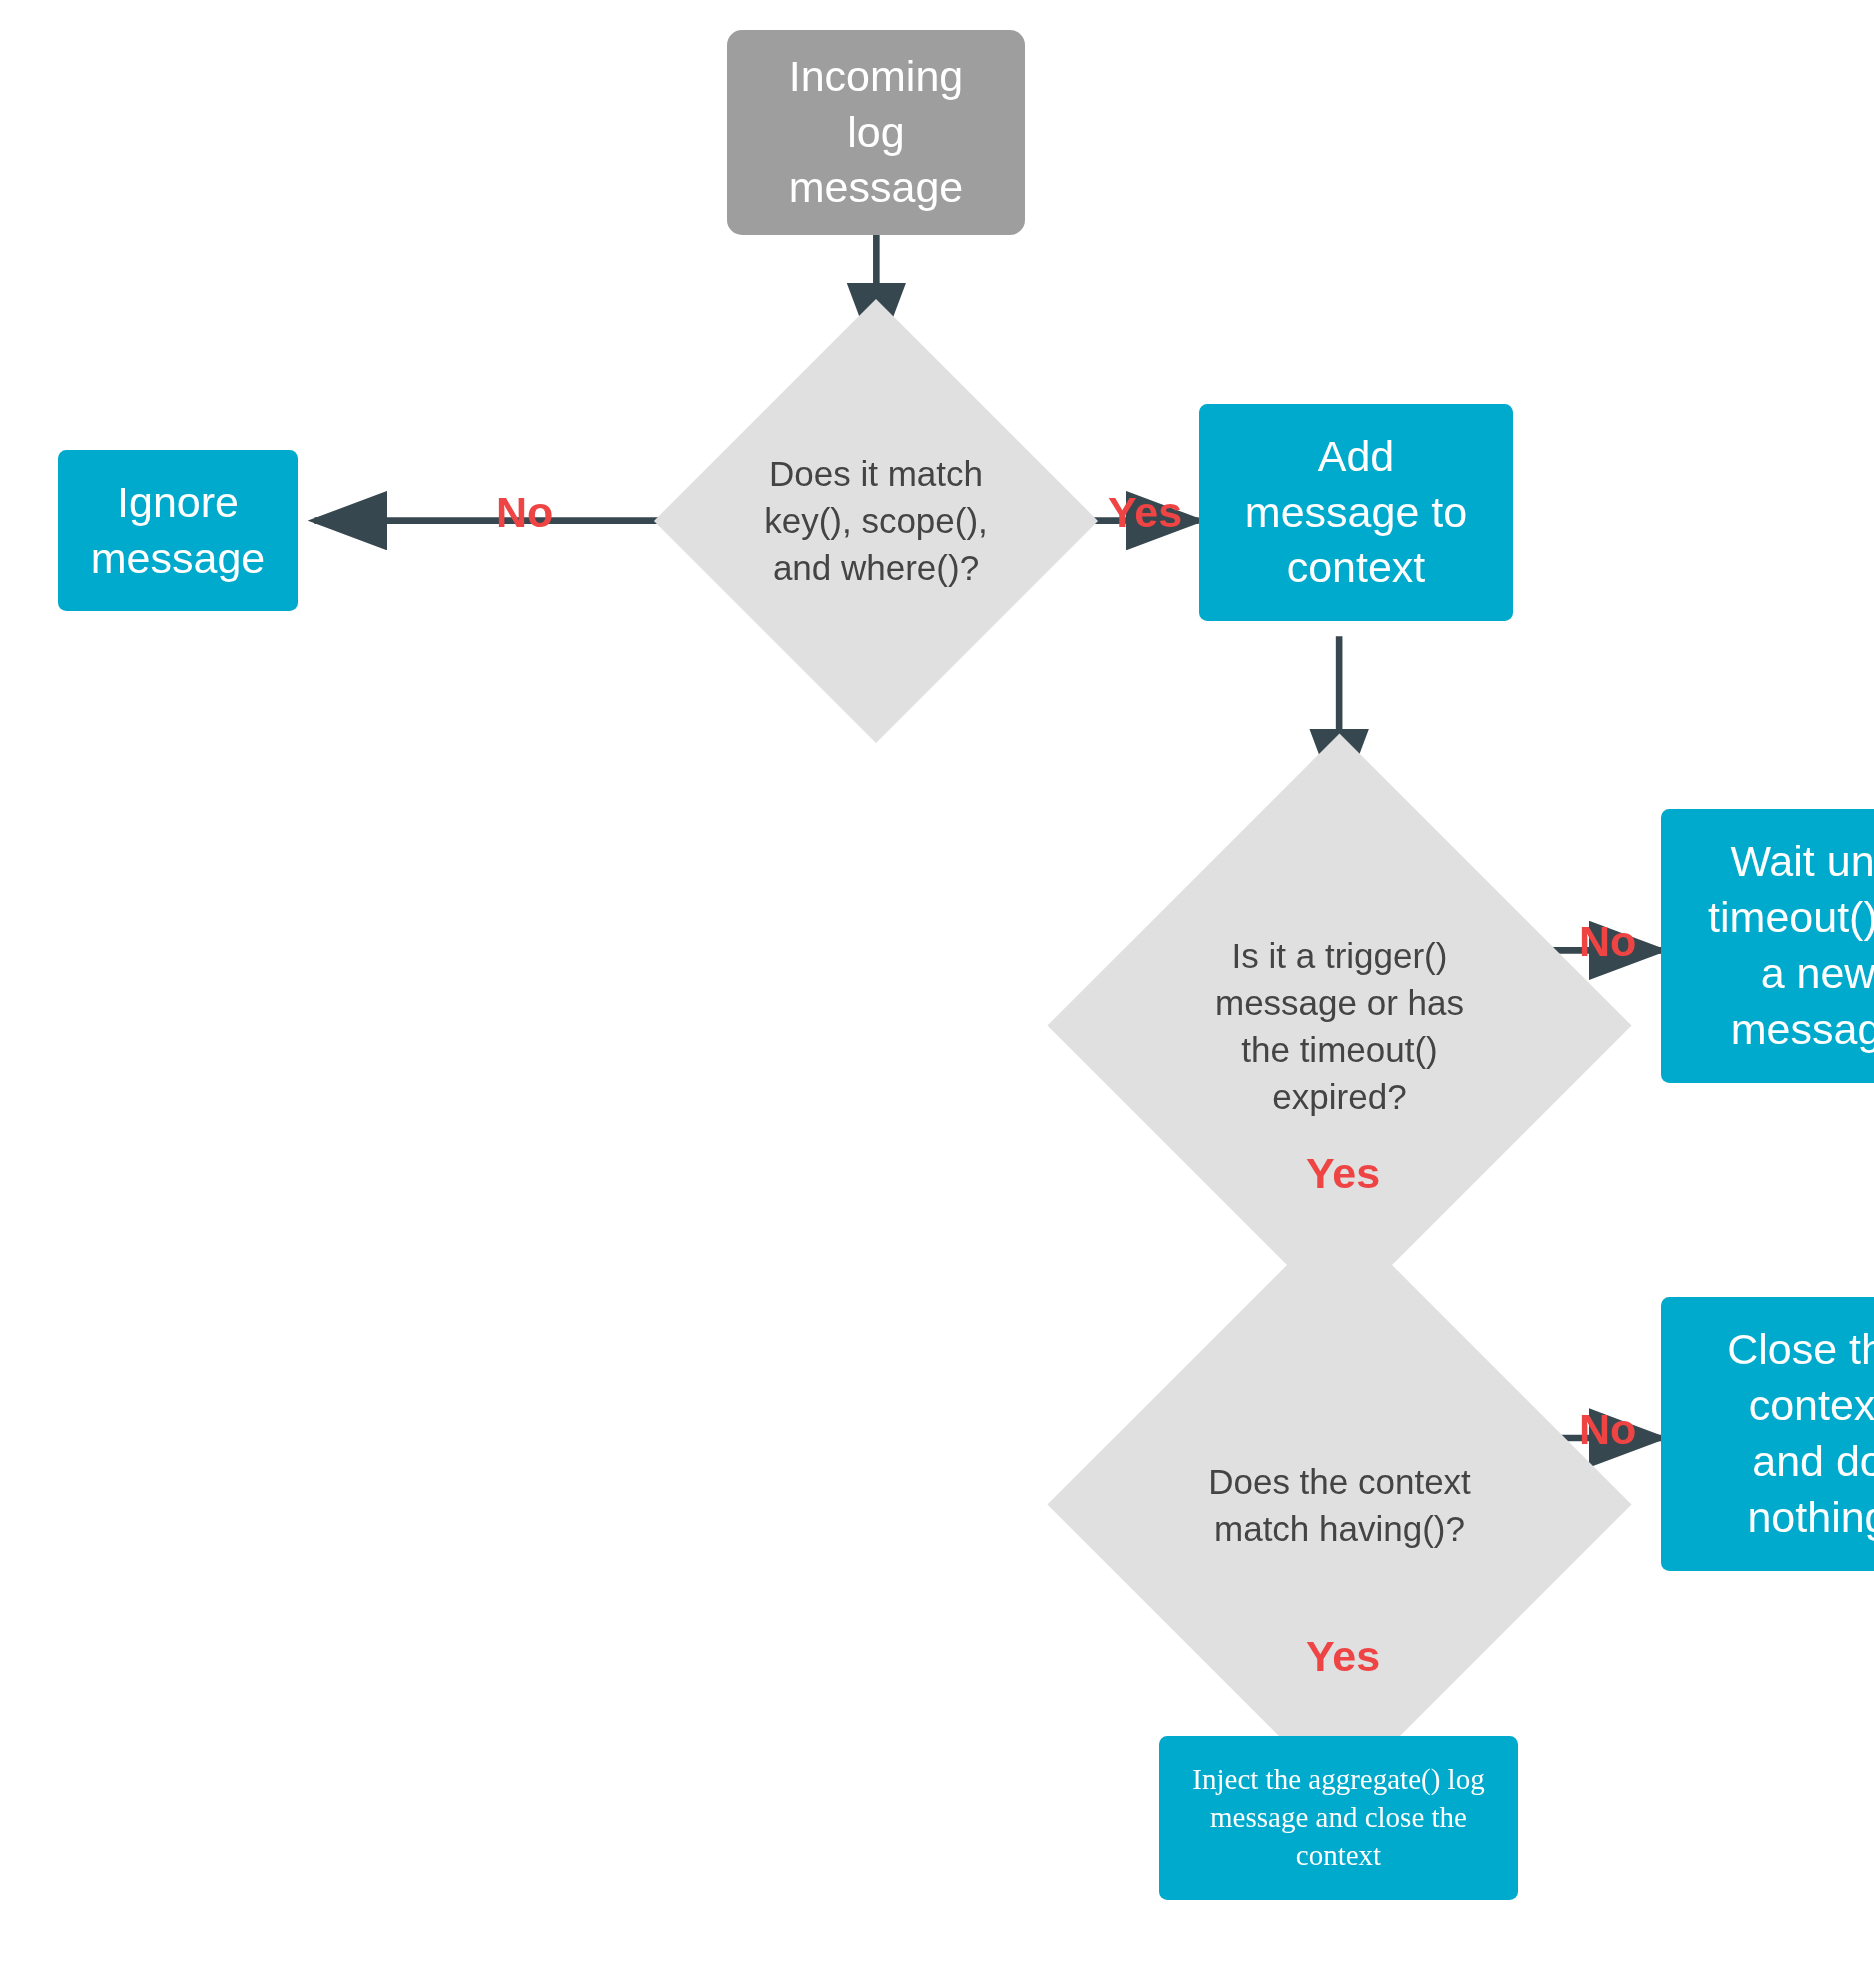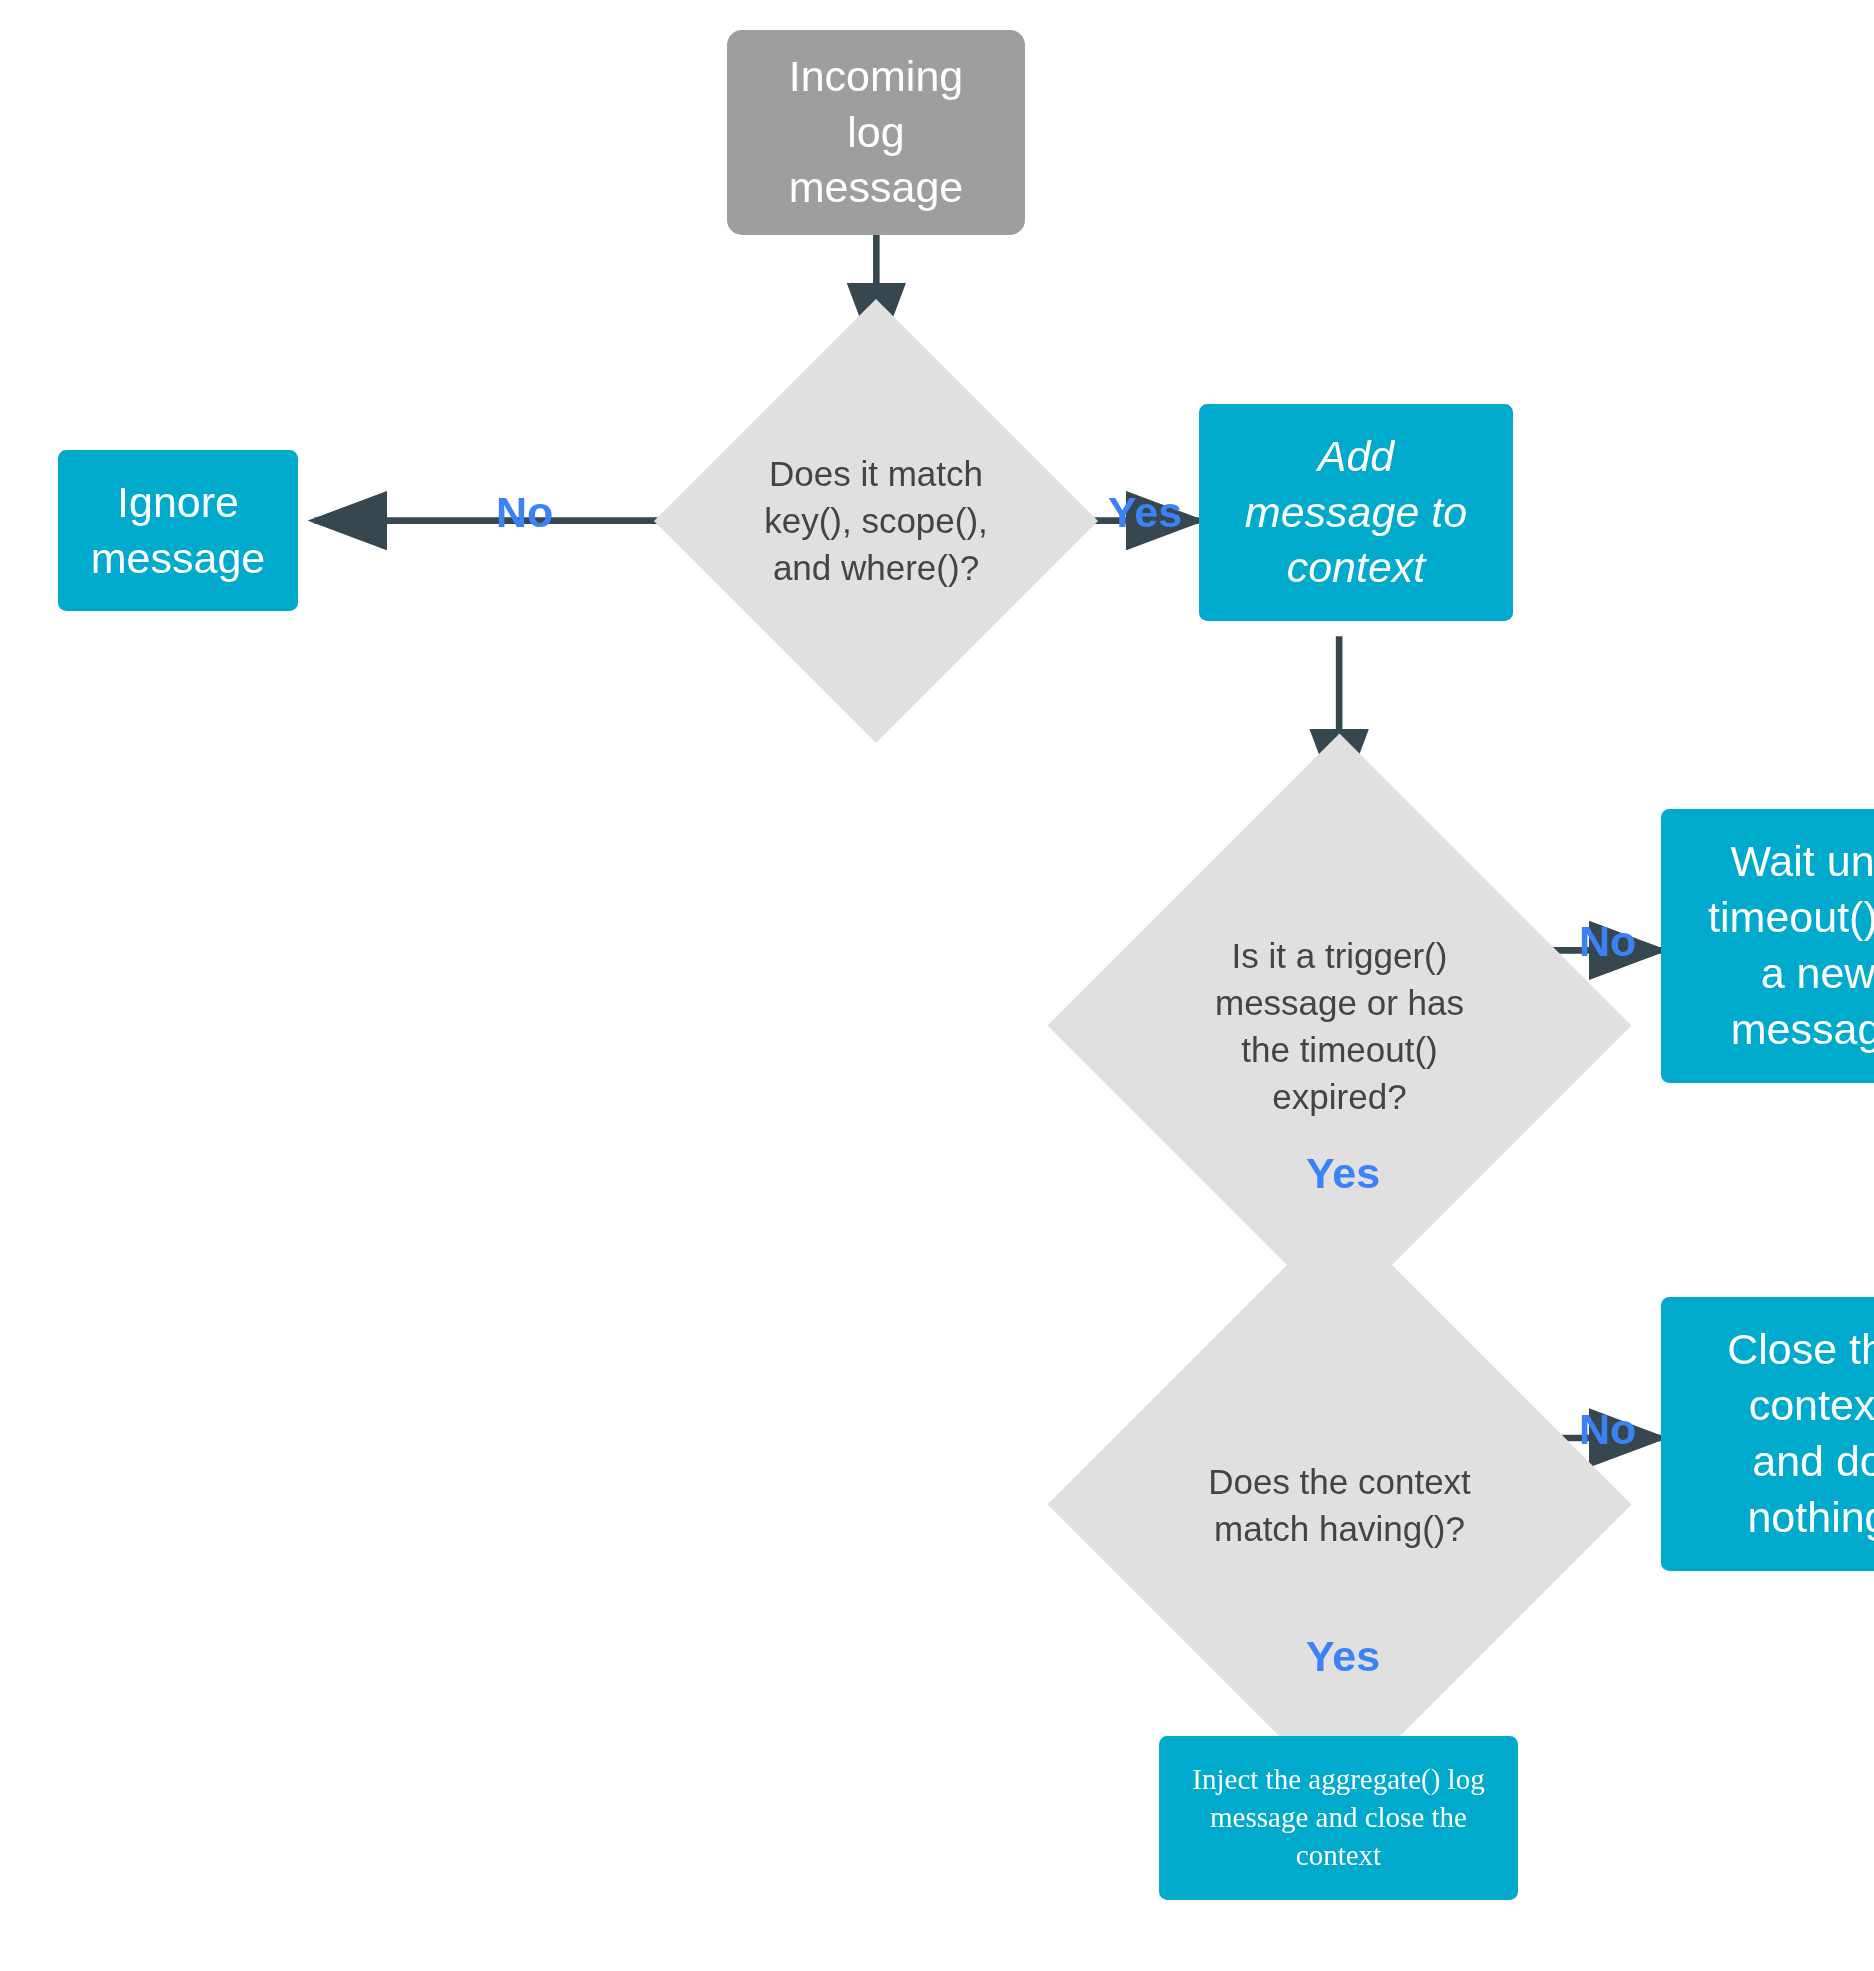--- a/index.html
+++ b/index.html
@@ -80,21 +80,21 @@
       left: 0;
       width: 100%;
       height: 100%;
       pointer-events: none;
     }
 
     .arrow-label {
       position: absolute;
       font-size: 43px;
       font-weight: 700;
-      color: #3b82f6;
+      color: #ef4444;
     }
   </style>
 </head>
 <body>
 
 <div class="flowchart">
 
   <svg class="arrows-svg" viewBox="0 0 2268 2385" width="1875" height="1971">
     <defs>
       <marker id="arrowhead" markerWidth="12" markerHeight="9" refX="11" refY="4.5" orient="auto">
@@ -135,21 +135,21 @@
 
   <div class="node" style="left: 50px; top: 448px; width: 256px; height: 165px;">
     <div class="blue-rect" style="white-space: pre-line;">Ignore
 message</div>
   </div>
 
   <div class="arrow-label" style="left: 496px; top: 488px;">No</div>
 
   <div class="arrow-label" style="left: 1108px; top: 488px;">Yes</div>
 
-  <div class="node" style="left: 1199px; top: 430px; width: 314px; height: 165px; font-style: italic;">
+  <div class="node" style="left: 1199px; top: 430px; width: 314px; height: 165px;">
     <div class="blue-rect" style="white-space: pre-line;">Add message to
 context</div>
   </div>
 
   <div class="diamond-wrapper" style="left: 1017px; top: 794px; width: 645px; height: 463px;">
     <div class="diamond" style="width: 413px; height: 413px;">
       <div class="diamond-text" style="width: 298px; height: 298px; top:58px; left:58px; font-size:35px;">Is it a
 trigger() message
 or has the timeout()
 expired?</div>

